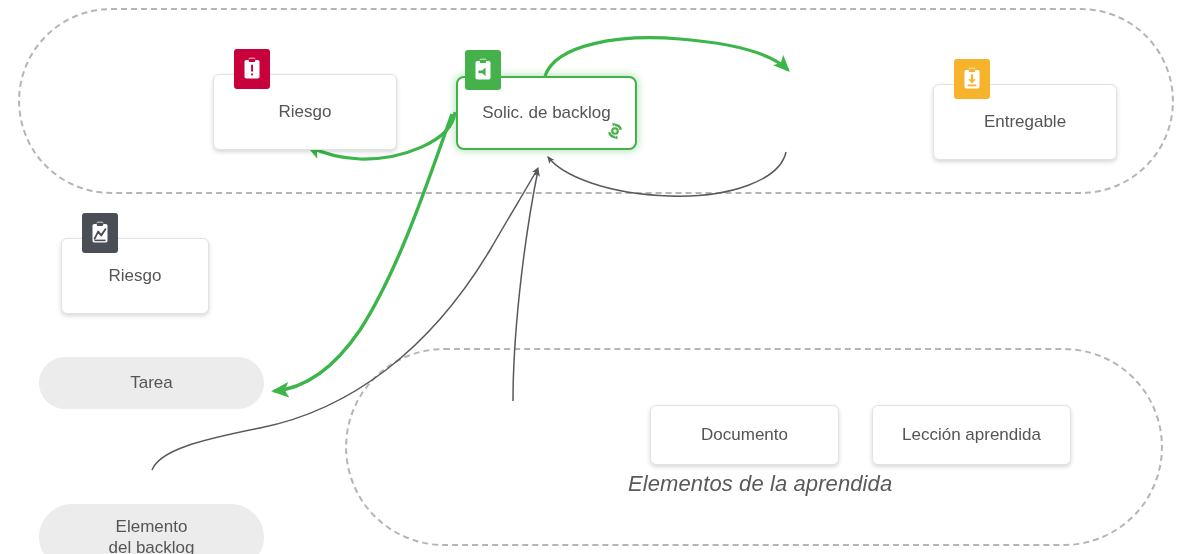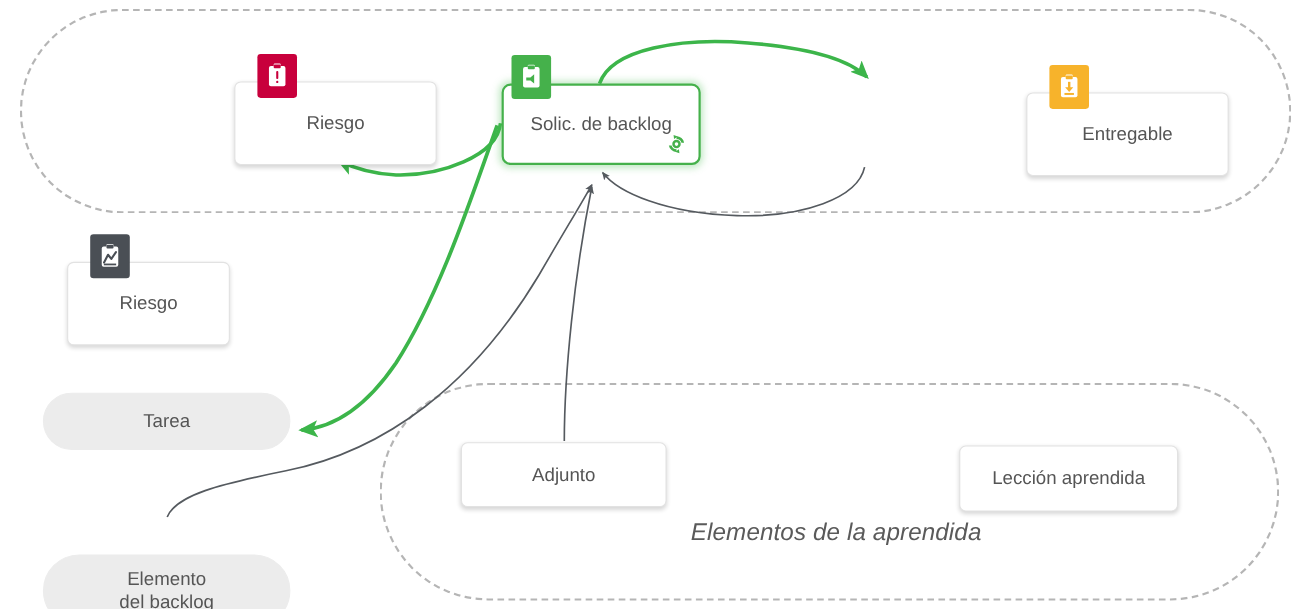--- a/index.html
+++ b/index.html
@@ -234,22 +234,22 @@
 
   <div class="node pill" id="node-tarea">
     <span class="node-label">Tarea</span>
   </div>
 
   <div class="node pill" id="node-backlog">
     <span class="node-label">Elemento
 del backlog</span>
   </div>
 
-  <div class="node" id="node-adjunto">
-    <span class="node-label">Adjunto</span>
-  </div>
-
+
+  <div class="node" id="node-documento">
+    <span class="node-label">Documento</span>
+  </div>
 
   <div class="node" id="node-leccion">
     <span class="node-label">Lección aprendida</span>
   </div>
 
 </div>
 
 </body></html>

